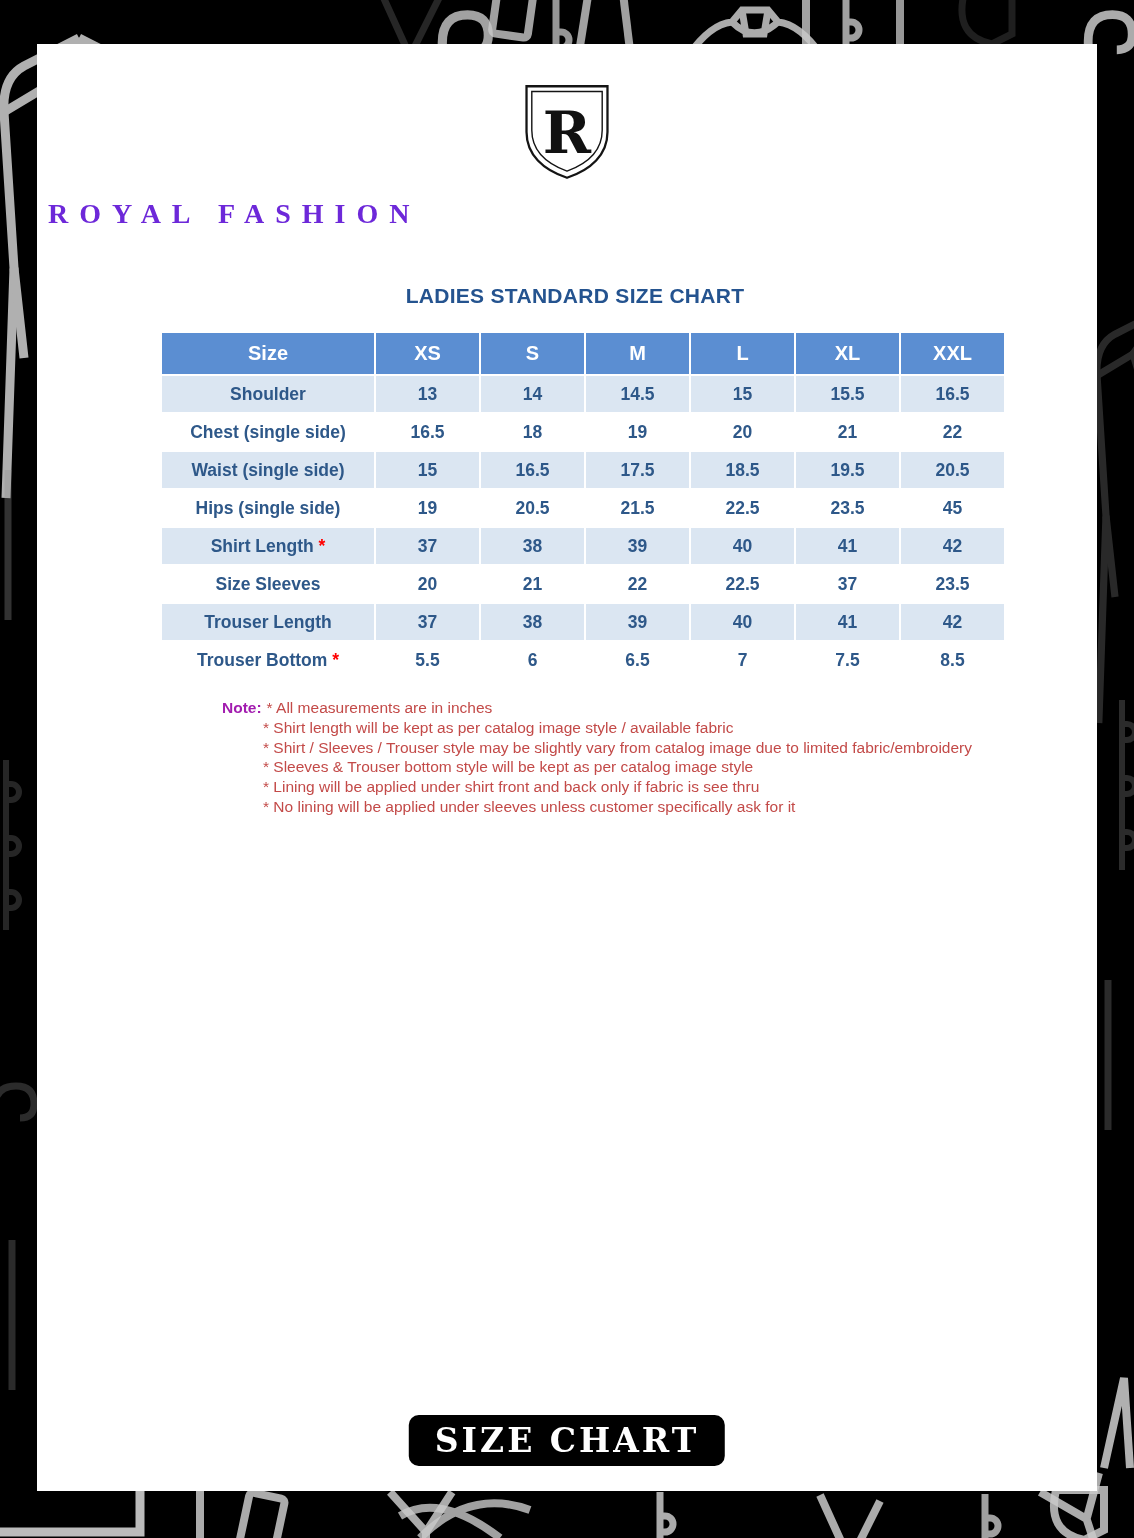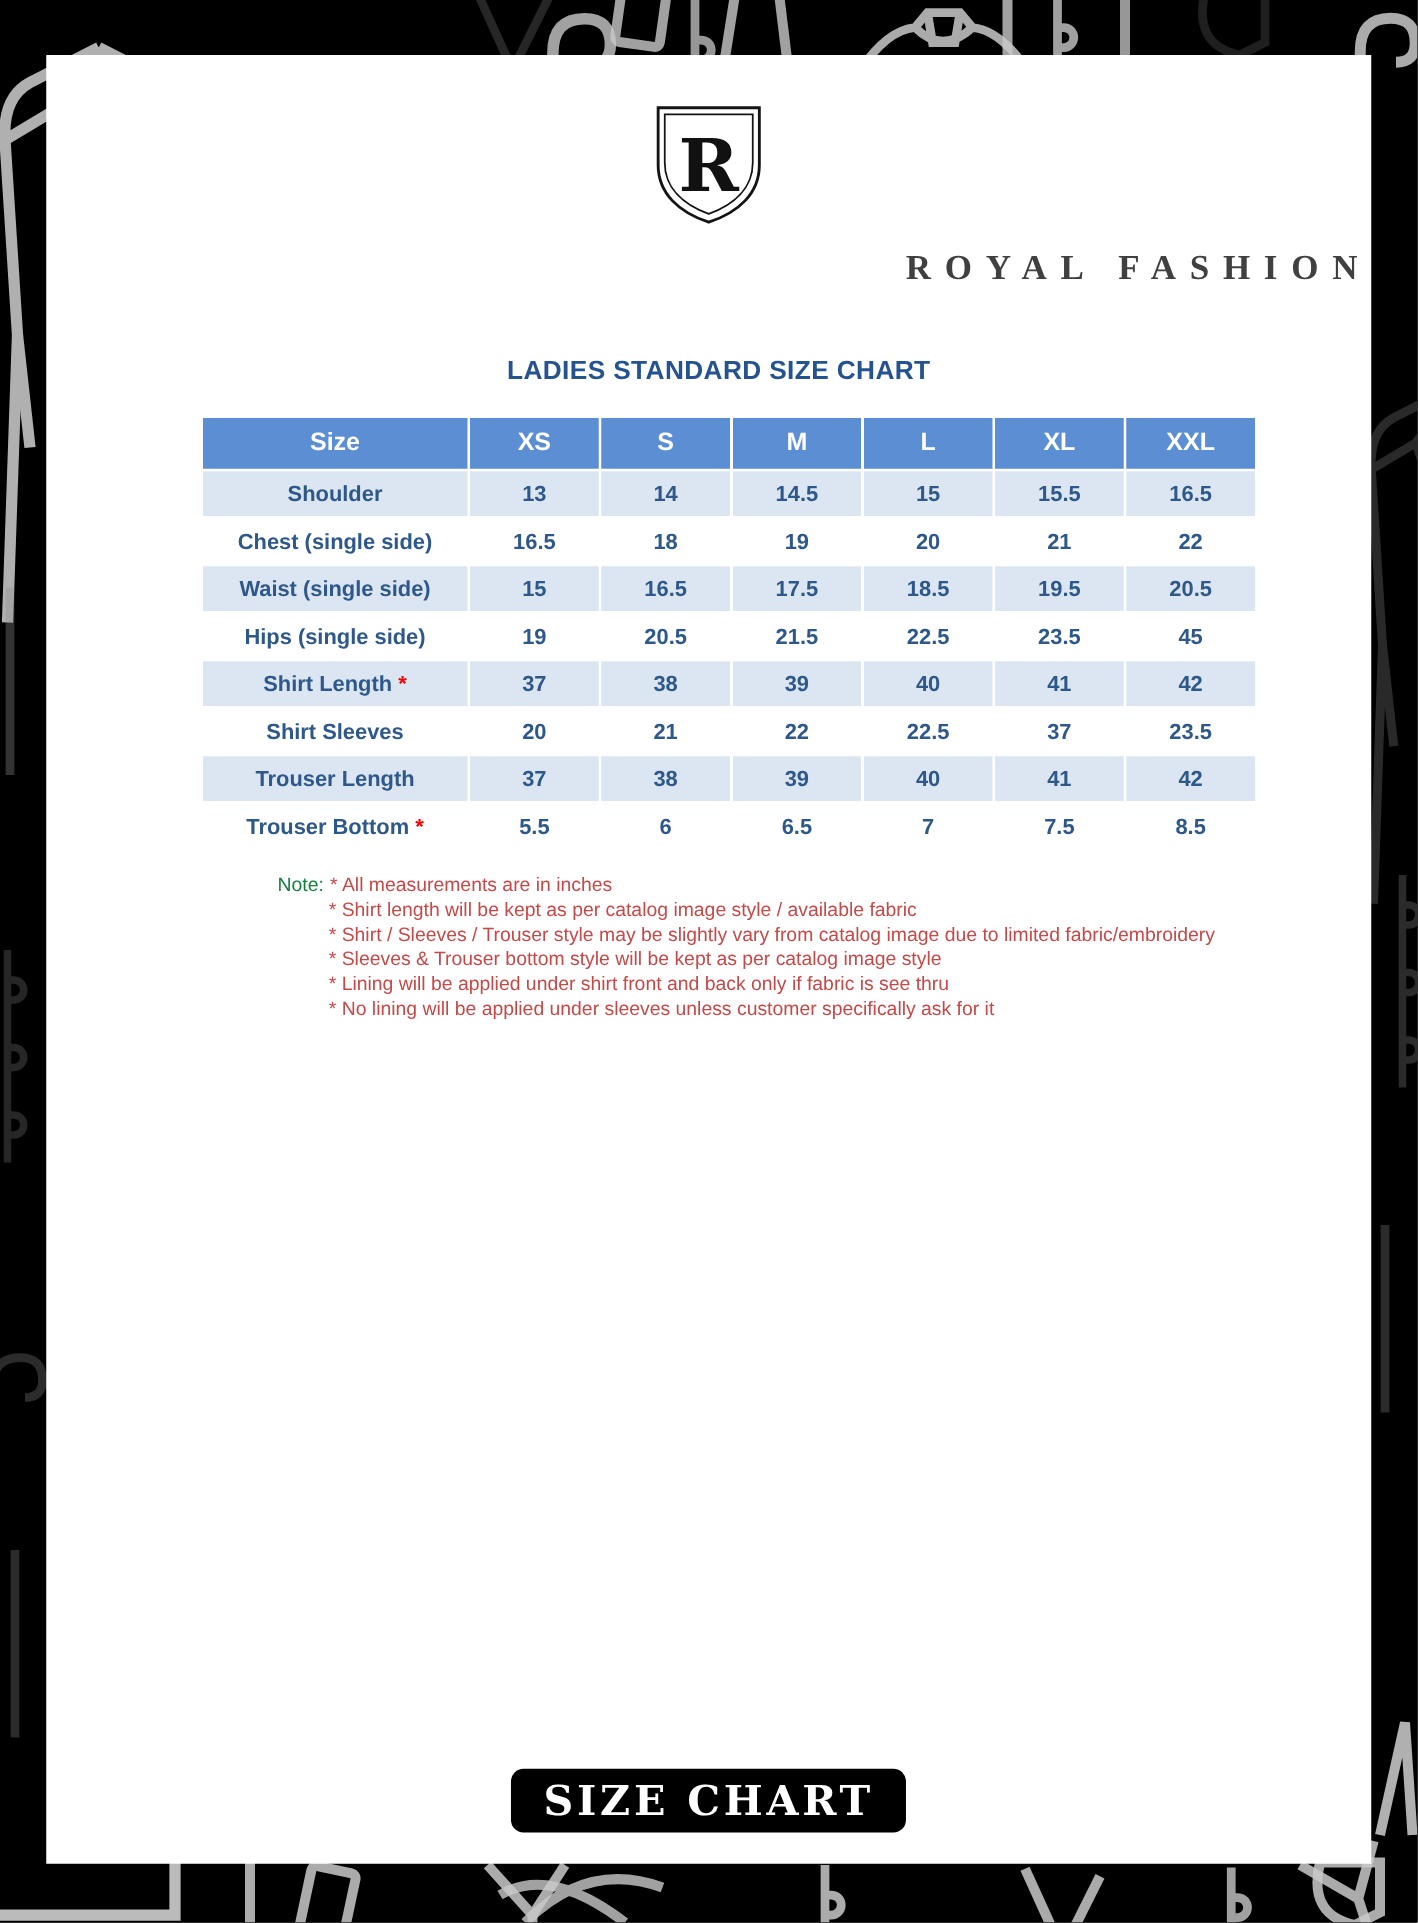--- a/index.html
+++ b/index.html
@@ -3,41 +3,41 @@
 <meta charset="utf-8">
 <style>
   html,body{margin:0;padding:0;background:#000;}
   .canvas{position:relative;width:1134px;height:1538px;background:#000;overflow:hidden;
           font-family:"Liberation Sans",sans-serif;}
   .pattern{position:absolute;left:0;top:0;}
   .page{position:absolute;left:37px;top:44px;width:1060px;height:1447px;background:#ffffff;}
 
   
   .logo-wrap{text-align:center;margin-top:38px;}
-  .brand-name{text-align:right;font-family:"Liberation Serif",serif;font-weight:600;
-              font-size:28px;letter-spacing:11px;color:#404040;margin-top:12px;text-indent:11px;}
+  .brand-name{text-align:left;font-family:"Liberation Serif",serif;font-weight:600;
+              font-size:28px;letter-spacing:11px;color:#6d28d9;margin-top:12px;text-indent:11px;}
 
   
   .title{text-align:center;margin:54px 0 0 16px;font-size:21px;font-weight:700;color:#24538f;
          letter-spacing:0.3px;}
 
   
   .size-table{border-collapse:collapse;table-layout:fixed;width:836px;margin:23px 0 0 123px;}
   .size-table th,.size-table td{border:2px solid #ffffff;text-align:center;vertical-align:middle;
          padding:0;overflow:hidden;}
   .size-table thead th{background:#5b8ed2;color:#ffffff;font-size:20px;font-weight:700;height:41px;}
   .size-table tbody td{color:#2e5889;font-weight:700;font-size:17.5px;height:36px;background:#ffffff;}
   .size-table tbody tr:nth-child(odd) td{background:#dbe6f2;}
   .c0{width:212px;}
   .cv{width:103px;}
   .star{color:#ff0000;font-weight:700;}
 
   
   .notes{margin:18px 0 0 185px;color:#c34a48;font-size:15.5px;line-height:19.8px;}
-  .note-label{color:#15803d;font-weight:400;margin-right:5px;}
+  .note-label{color:#a21caf;font-weight:700;margin-right:5px;}
   .note-rest{margin-left:41px;}
 
   
   .banner{position:absolute;top:1371px;left:50%;transform:translateX(-50%);
           background:#000;color:#fff;font-family:"DejaVu Serif","Liberation Serif",serif;
           font-size:33px;font-weight:600;letter-spacing:3px;padding:6px 26px;white-space:nowrap;border-radius:10px;}
 </style>
 </head>
 <body>
 
@@ -185,21 +185,21 @@
           <tr>
             <td class="c0">Shirt Length<span class="star"> *</span></td>
             <td class="cv">37</td>
             <td class="cv">38</td>
             <td class="cv">39</td>
             <td class="cv">40</td>
             <td class="cv">41</td>
             <td class="cv">42</td>
           </tr>
           <tr>
-            <td class="c0">Shirt Sleeves</td>
+            <td class="c0">Size Sleeves</td>
             <td class="cv">20</td>
             <td class="cv">21</td>
             <td class="cv">22</td>
             <td class="cv">22.5</td>
             <td class="cv">37</td>
             <td class="cv">23.5</td>
           </tr>
           <tr>
             <td class="c0">Trouser Length</td>
             <td class="cv">37</td>

